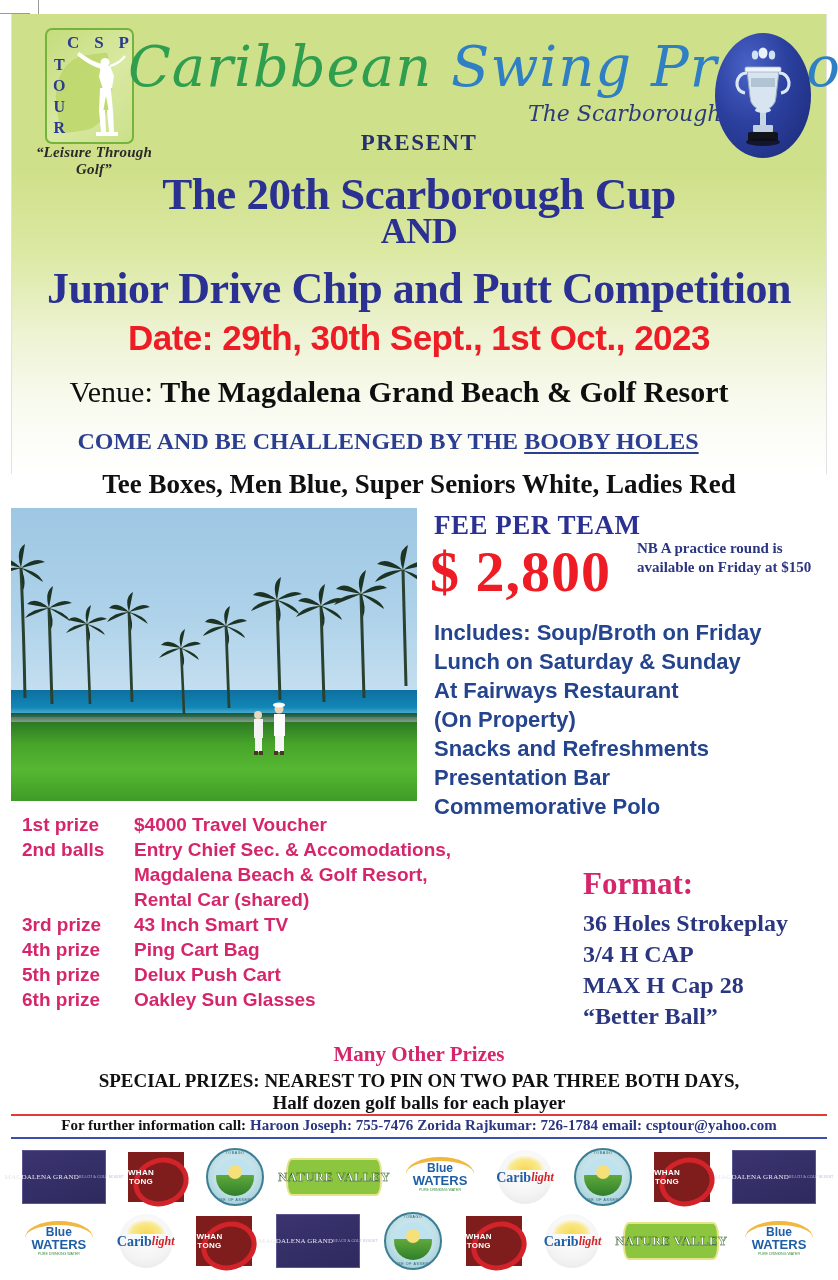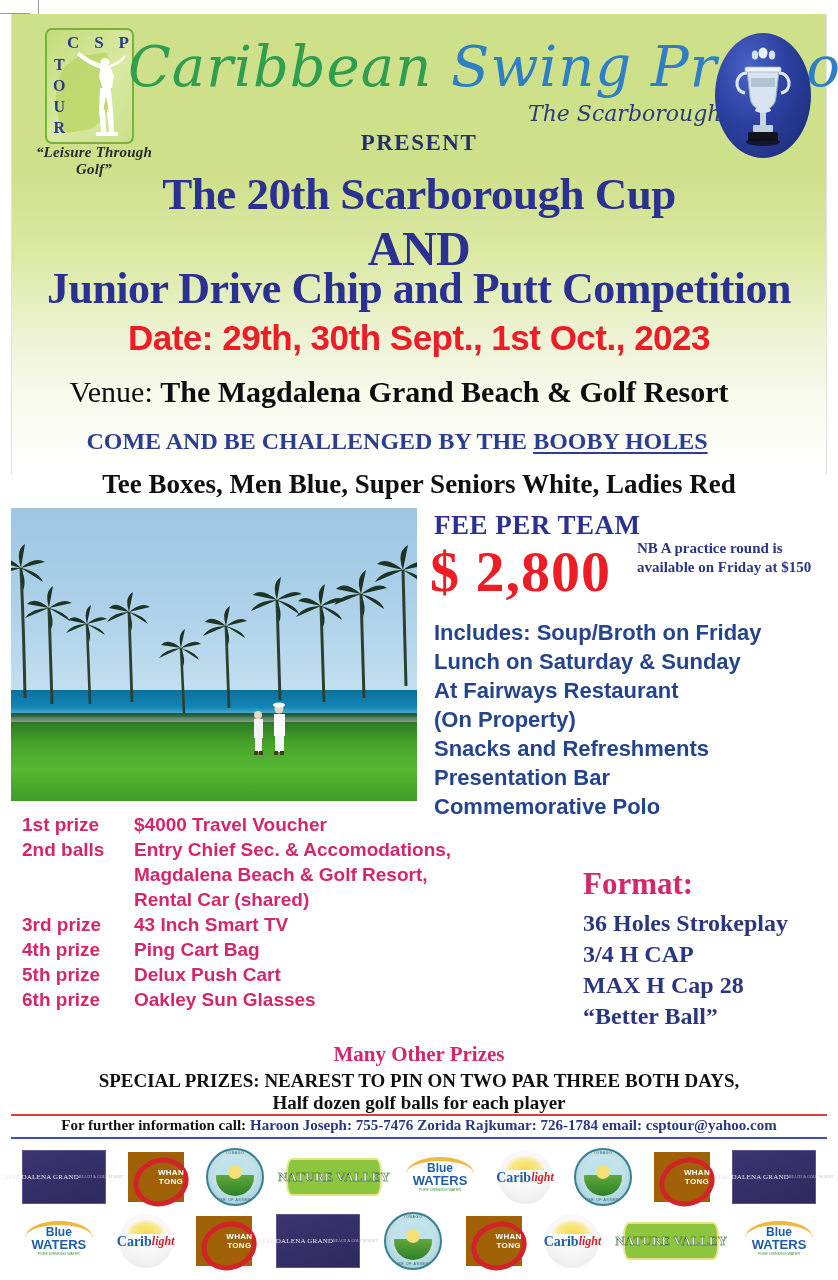--- a/index.html
+++ b/index.html
@@ -148,21 +148,21 @@
 
   
   .title-1, .title-and, .title-2 {
     position:absolute; left:0; width:838px; text-align:center;
     font-family:"Liberation Serif", serif;
     font-weight:bold;
     color:#2b3192;
     letter-spacing:-0.5px;
   }
   .title-1 { top:168px; font-size:45px; }
-  .title-and { top:221px; font-size:48px; }
+  .title-and { top:210px; font-size:36px; }
   .title-2 { top:263px; font-size:44px; }
 
   .date-line {
     position:absolute; left:0; top:318px; width:838px;
     text-align:center;
     font-family:"Liberation Sans", sans-serif;
     font-weight:bold;
     font-size:35px;
     color:#ee1c25;
     letter-spacing:-0.5px;
@@ -179,21 +179,20 @@
   .venue-line .val { font-weight:bold; }
 
   .challenge-line {
     position:absolute; left:0; top:428px; width:776px;
     text-align:center;
     font-family:"Liberation Serif", serif;
     font-weight:bold;
     font-size:24px;
     color:#2c3e8f;
     letter-spacing:0px;
-    margin-left:9px;
   }
   .challenge-line u { text-decoration-thickness:2px; text-underline-offset:3px; }
 
   .tee-line {
     position:absolute; left:0; top:469px; width:838px;
     text-align:center;
     font-family:"Liberation Serif", serif;
     font-weight:bold;
     font-size:27px;
     color:#101010;
@@ -361,22 +360,22 @@
     font-family:"Liberation Serif", serif;
     font-size:7px; color:#e8e5f2; letter-spacing:.2px; white-space:nowrap;
   }
   .lg-magdalena .sb {
     font-family:"Liberation Serif", serif;
     font-size:3.6px; color:#bdb8d8; letter-spacing:.2px; white-space:nowrap;
   }
   
   .lg-whantong {
     width:56px; height:50px;
-    background:#a16207;
-    display:flex; align-items:center; justify-content:flex-end;
+    background:#7f1d1d;
+    display:flex; align-items:center; justify-content:flex-start;
     position:relative;
   }
   .lg-whantong .ring {
     position:absolute; left:5px; top:6px; width:46px; height:38px;
     border:5px solid #d2232a; border-radius:50%;
     transform:rotate(-18deg);
   }
   .lg-whantong .wt {
     position:relative; z-index:2;
     font-family:"Liberation Sans", sans-serif;

